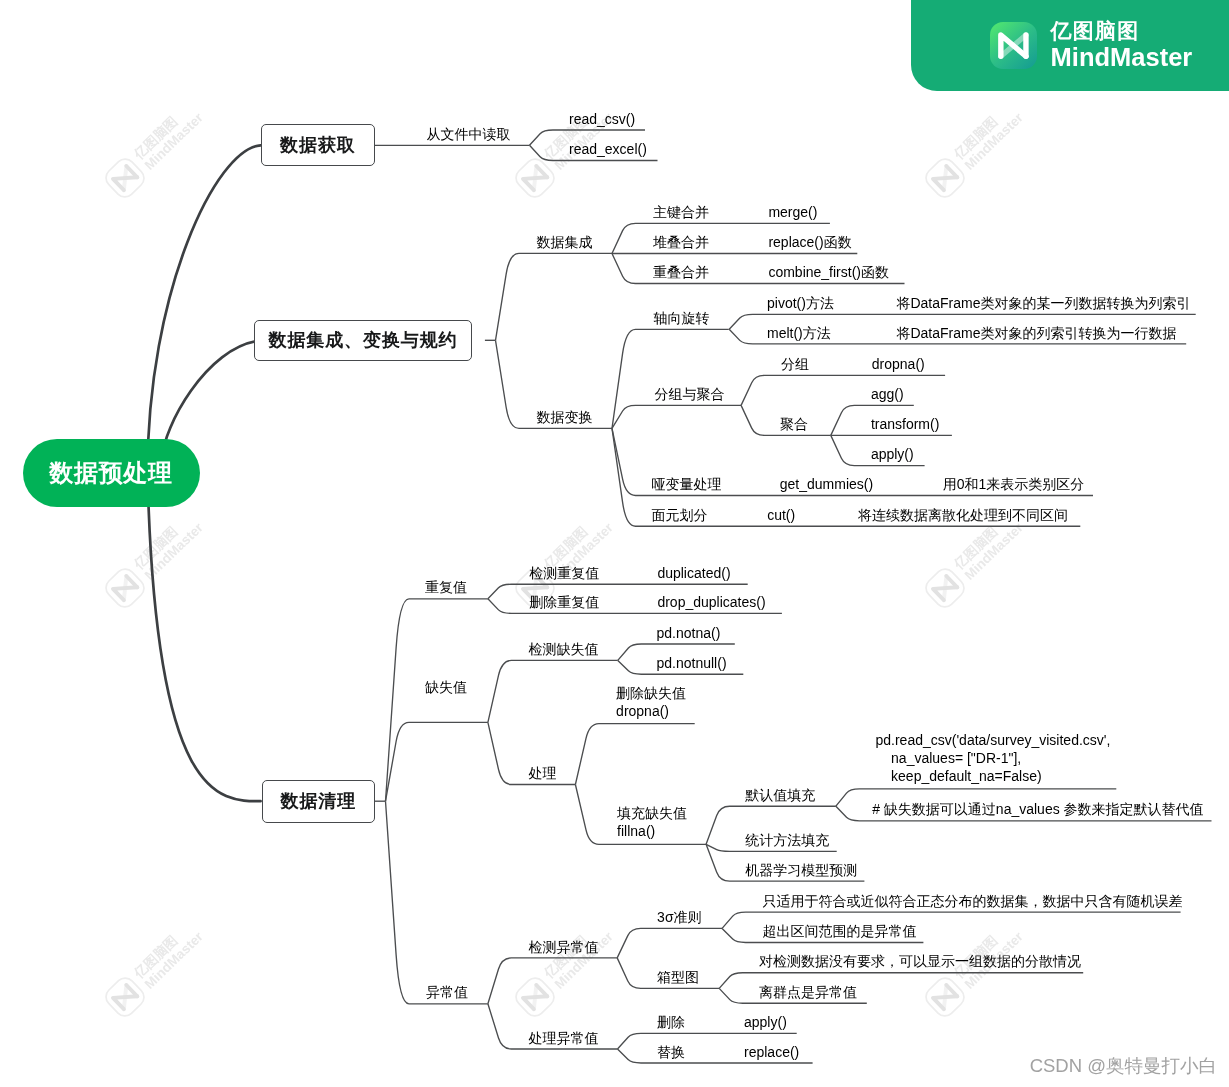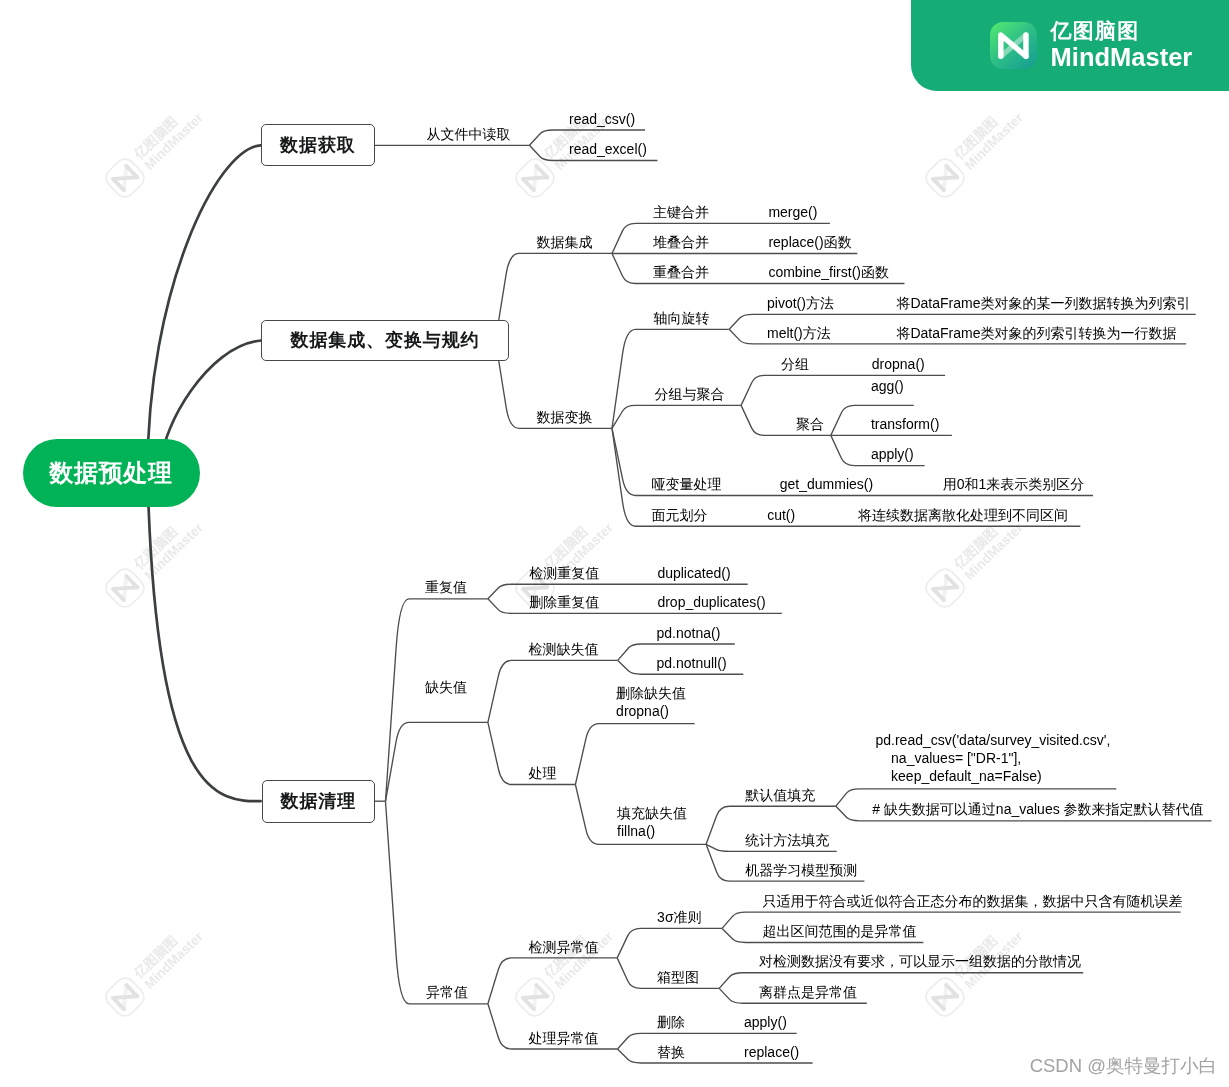--- a/index.html
+++ b/index.html
@@ -237,21 +237,21 @@
     <path d="M374.9,801.2L385.5,801.2"></path>
   </svg>
 
   <div id="root" style="left:22.5px;top:438.5px;width:177px;height:68.5px">
     <span>数据预处理</span>
   </div>
 
   <div class="node" style="left:260.6px;top:124.3px;width:114.6px;height:41.5px">
     <span>数据获取</span>
   </div>
-  <div class="node" style="left:261px;top:319.6px;width:248px;height:41.5px">
+  <div class="node" style="left:254px;top:319.6px;width:218px;height:41.5px">
     <span>数据集成、变换与规约</span>
   </div>
   <div class="node" style="left:261.6px;top:780.0px;width:113.5px;height:42.5px">
     <span>数据清理</span>
   </div>
 
   <div class="lbl" style="left:569.0px;top:109.6px">read_csv()</div>
   <div class="lbl" style="left:426.5px;top:124.9px">从文件中读取</div>
   <div class="lbl" style="left:569.0px;top:140.1px">read_excel()</div>
   <div class="lbl" style="left:653.1px;top:202.9px">主键合并</div>
@@ -262,23 +262,23 @@
   <div class="lbl" style="left:653.1px;top:263.1px">重叠合并</div>
   <div class="lbl" style="left:768.4px;top:263.1px">combine_first()函数</div>
   <div class="lbl" style="left:767.0px;top:294.0px">pivot()方法</div>
   <div class="lbl" style="left:896.4px;top:294.0px">将DataFrame类对象的某一列数据转换为列索引</div>
   <div class="lbl" style="left:653.6px;top:308.9px">轴向旋转</div>
   <div class="lbl" style="left:767.0px;top:323.5px">melt()方法</div>
   <div class="lbl" style="left:896.4px;top:323.5px">将DataFrame类对象的列索引转换为一行数据</div>
   <div class="lbl" style="left:781.0px;top:355.0px">分组</div>
   <div class="lbl" style="left:871.8px;top:355.0px">dropna()</div>
   <div class="lbl" style="left:654.5px;top:385.0px">分组与聚合</div>
-  <div class="lbl" style="left:870.9px;top:377px">agg()</div>
+  <div class="lbl" style="left:870.9px;top:385.0px">agg()</div>
   <div class="lbl" style="left:536.4px;top:408.0px">数据变换</div>
-  <div class="lbl" style="left:796px;top:415.0px">聚合</div>
+  <div class="lbl" style="left:780.0px;top:415.0px">聚合</div>
   <div class="lbl" style="left:870.9px;top:415.0px">transform()</div>
   <div class="lbl" style="left:870.9px;top:445.2px">apply()</div>
   <div class="lbl" style="left:651.6px;top:475.1px">哑变量处理</div>
   <div class="lbl" style="left:779.8px;top:475.1px">get_dummies()</div>
   <div class="lbl" style="left:942.8px;top:475.1px">用0和1来表示类别区分</div>
   <div class="lbl" style="left:651.6px;top:505.8px">面元划分</div>
   <div class="lbl" style="left:767.2px;top:505.8px">cut()</div>
   <div class="lbl" style="left:858.1px;top:505.8px">将连续数据离散化处理到不同区间</div>
   <div class="lbl" style="left:529.3px;top:563.8px">检测重复值</div>
   <div class="lbl" style="left:657.4px;top:563.8px">duplicated()</div>

